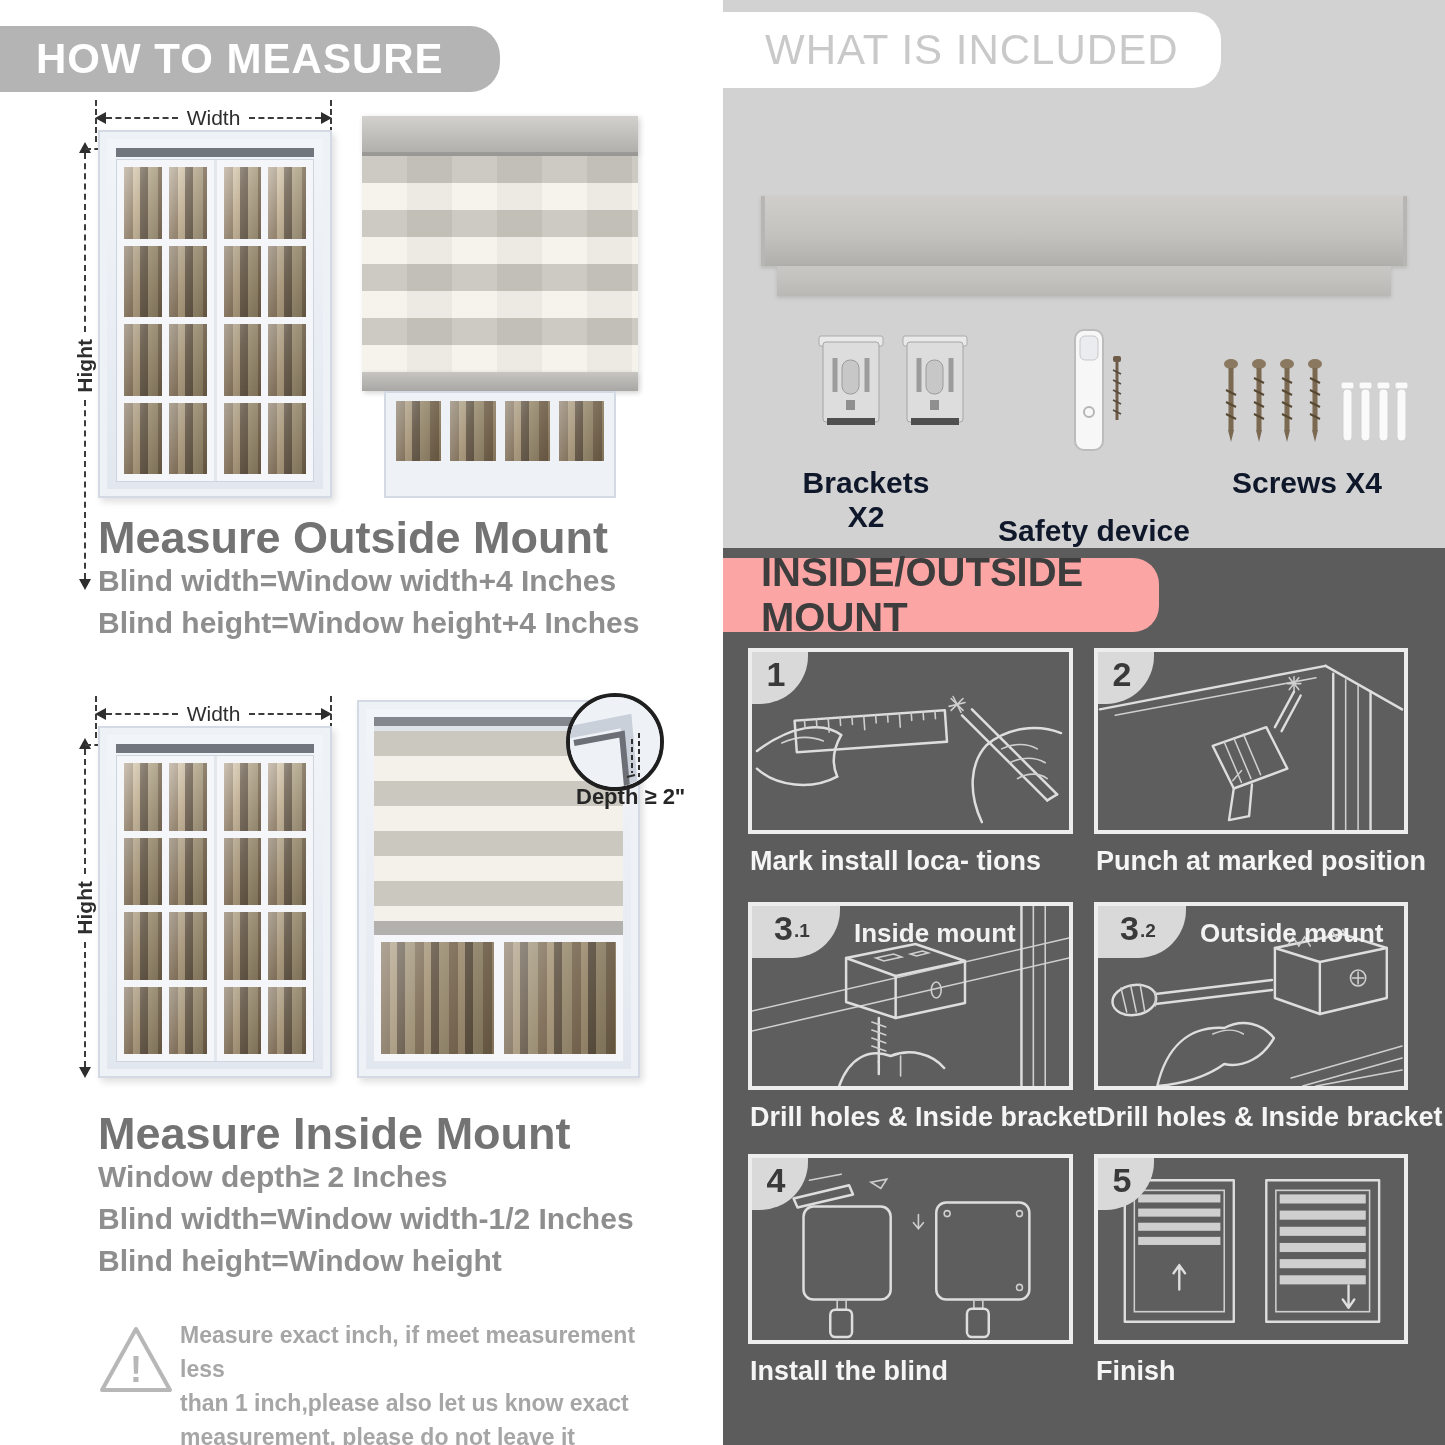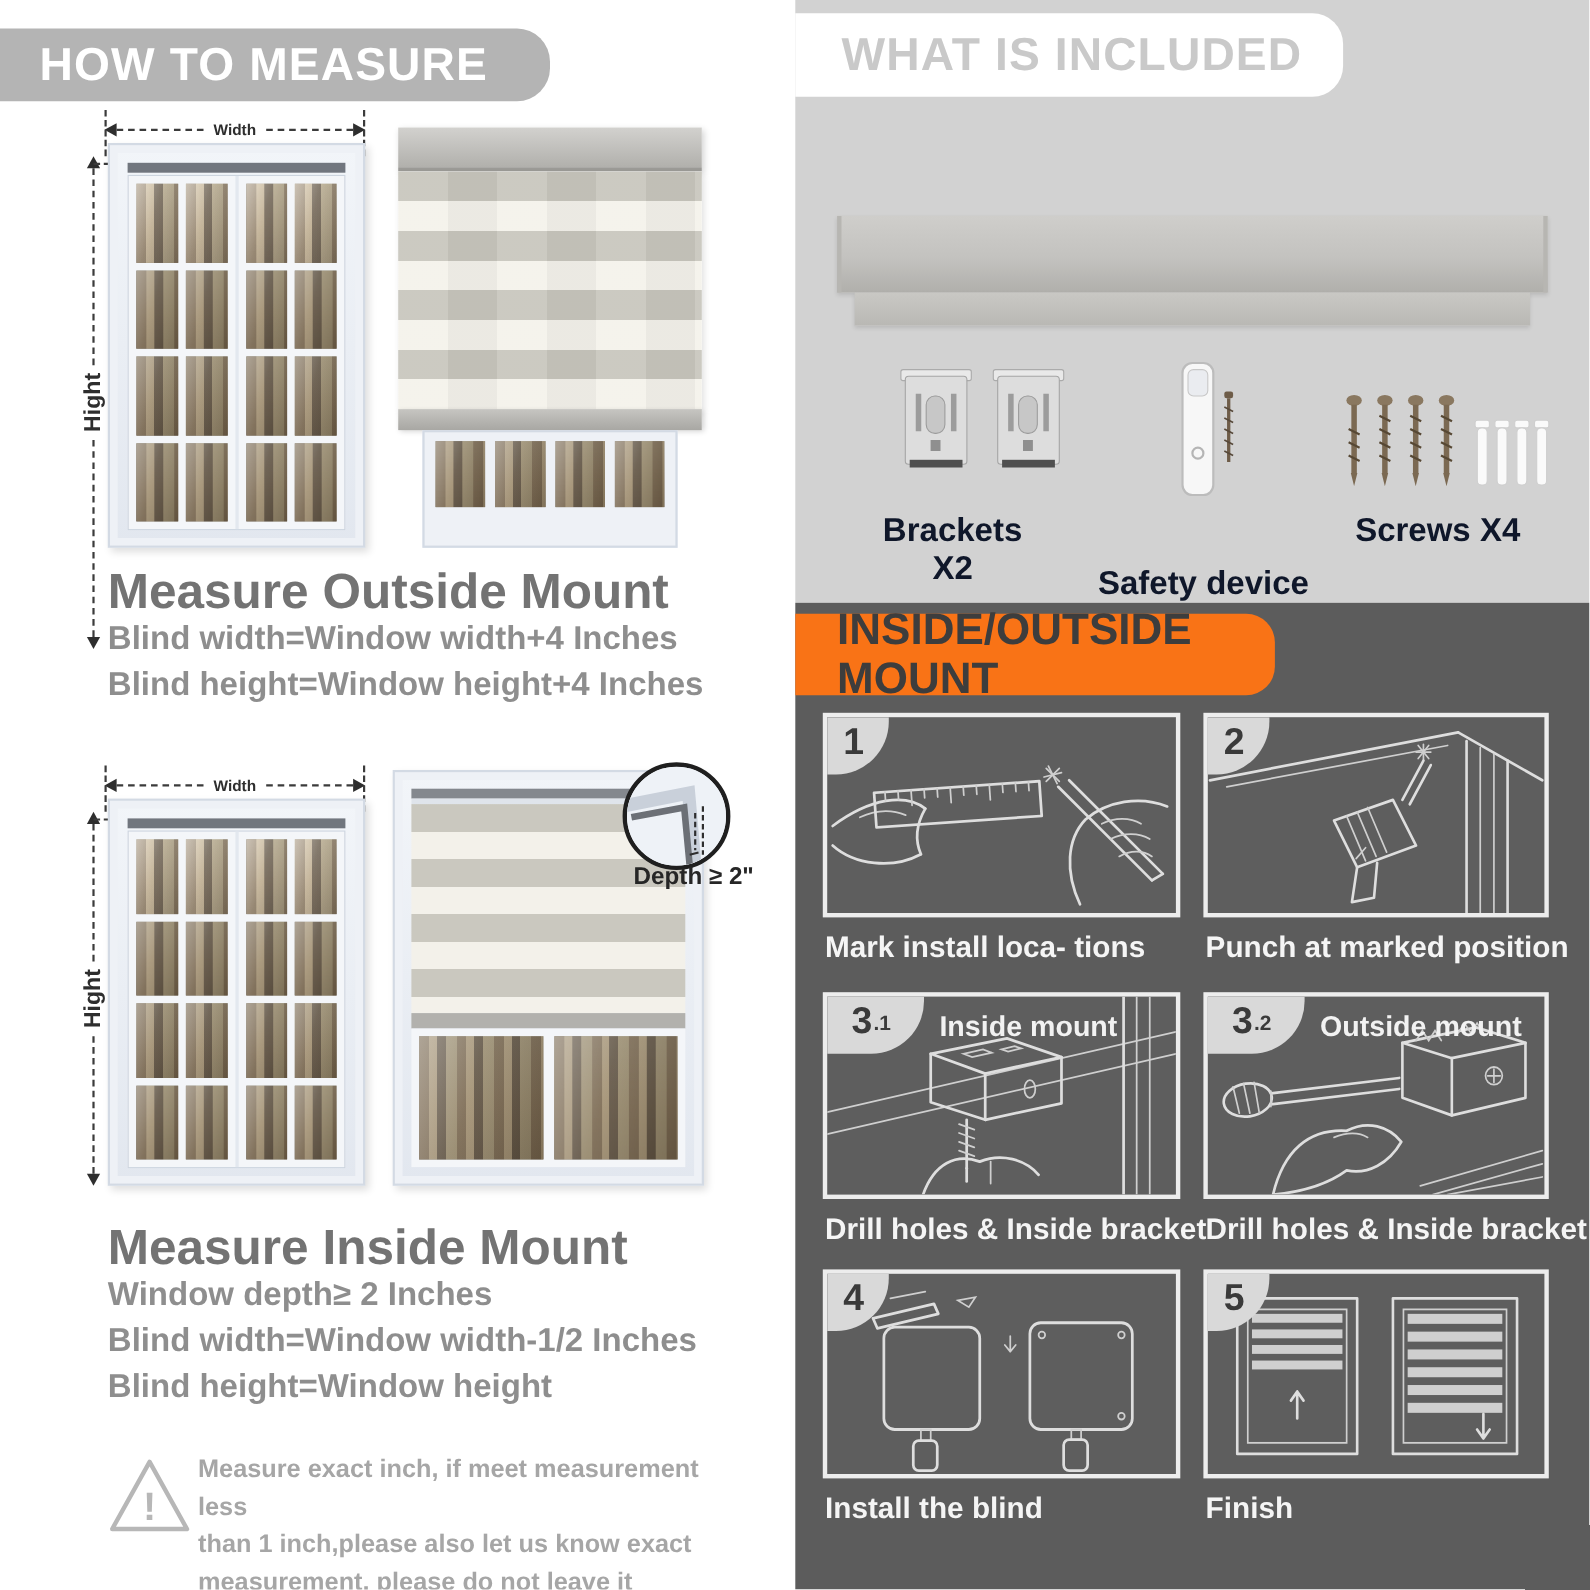--- a/index.html
+++ b/index.html
@@ -25,21 +25,21 @@
   .pane{background:
      linear-gradient(105deg, rgba(255,255,255,.38) 0%, rgba(255,255,255,.10) 42%, rgba(35,30,22,.22) 100%),
      repeating-linear-gradient(90deg, rgba(118,99,74,.88) 0 9px, rgba(163,144,112,.88) 9px 16px,
         rgba(88,74,57,.88) 16px 24px, rgba(152,137,106,.88) 24px 34px),
      linear-gradient(#b6bbb5 0%, #8e8370 55%, #61584a 100%);}
   .door .pane:nth-child(1),.door .pane:nth-child(2){filter:brightness(1.18) saturate(.8);}
 
   
   .warrow{position:absolute;display:flex;align-items:center;height:16px;}
   .warrow .dash{flex:1;border-top:2px dashed #3b3b3b;height:0;}
-  .wlabel{padding:0 9px;font-weight:bold;font-size:14px;color:#2e2e2e;}
+  .wlabel{padding:0 9px;font-weight:normal;font-size:21px;color:#2e2e2e;}
   .ah{width:0;height:0;border-style:solid;}
   .ah.l{border-width:6px 11px 6px 0;border-color:transparent #2e2e2e transparent transparent;}
   .ah.r{border-width:6px 0 6px 11px;border-color:transparent transparent transparent #2e2e2e;}
   .guide{position:absolute;top:-10px;height:42px;border-left:2px dashed #3b3b3b;width:0;}
   .guide.gl{left:0;} .guide.gr{right:0;}
 
   .harrow{position:absolute;width:18px;display:flex;flex-direction:column;align-items:center;}
   .harrow .dashv{flex:1;border-left:2px dashed #3b3b3b;width:0;}
   .hlabel{writing-mode:vertical-rl;transform:rotate(180deg);font-weight:bold;font-size:21px;color:#2e2e2e;padding:7px 0;}
   .ahv{width:0;height:0;border-style:solid;}
@@ -75,32 +75,32 @@
 
   .m-title{position:absolute;font-weight:bold;font-size:45px;color:#737373;}
   .m-line{position:absolute;font-weight:bold;font-size:30px;color:#8e8e8e;}
   .warn-text{position:absolute;font-size:23px;line-height:34px;color:#a6a6a6;font-weight:bold;}
 
   
   .right-col{position:absolute;left:723px;top:0;width:722px;height:1445px;}
   .included{position:absolute;left:0;top:0;width:722px;height:548px;background:#d2d2d2;}
   .right-banner{position:absolute;left:0;top:12px;width:498px;height:76px;background:#ffffff;
     border-radius:0 28px 28px 0;display:flex;align-items:center;}
-  .right-banner span{color:#c9c9c9;font-weight:bold;font-size:42px;letter-spacing:1px;padding-left:42px;}
+  .right-banner span{color:#c9c9c9;font-weight:normal;font-size:42px;letter-spacing:1px;padding-left:42px;}
   .blind-title{position:absolute;left:0;top:138px;width:100%;text-align:center;
     font-weight:bold;font-size:31px;color:#6b6b6b;}
   .headrail-big{position:absolute;left:38px;top:196px;width:646px;height:70px;
     background:linear-gradient(180deg,#cfcecb 0%,#c3c2bf 55%,#b0afab 100%);
     box-shadow:inset 4px 0 0 #b7b6b2, inset -4px 0 0 #b7b6b2, 0 2px 4px rgba(0,0,0,.12);}
   .headrail-under{position:absolute;left:54px;top:266px;width:614px;height:30px;
     background:linear-gradient(180deg,#c9c8c4,#b9b8b4);box-shadow:0 2px 4px rgba(0,0,0,.12);}
   .item-label{position:absolute;top:466px;text-align:center;font-weight:bold;font-size:30px;color:#0f172a;}
 
   .mount{position:absolute;left:0;top:548px;width:722px;height:897px;background:#5c5c5c;}
-  .mount-banner{position:absolute;left:0;top:10px;width:436px;height:74px;background:#f97316;
+  .mount-banner{position:absolute;left:0;top:10px;width:436px;height:74px;background:#fca5a5;
     border-radius:0 26px 26px 0;display:flex;align-items:center;}
   .mount-banner span{color:#3d3d3d;font-weight:bold;font-size:40px;padding-left:38px;}
 
   .panel{position:absolute;border:4px solid #ededed;background:#5e5e5e;overflow:hidden;box-sizing:border-box;}
   .panel svg.art{position:absolute;left:0;top:0;width:100%;height:100%;}
   .badge{position:absolute;top:0;left:0;width:56px;height:52px;background:#d9d9d9;
     border-radius:0 0 48px 0;display:flex;align-items:center;justify-content:center;
     font-weight:bold;font-size:34px;color:#3a3a3a;box-sizing:border-box;padding:0 8px 8px 0;z-index:3;}
   .badge.wide{width:88px;}
   .badge .sub{font-size:19px;align-self:flex-end;margin-bottom:8px;margin-left:1px;}

